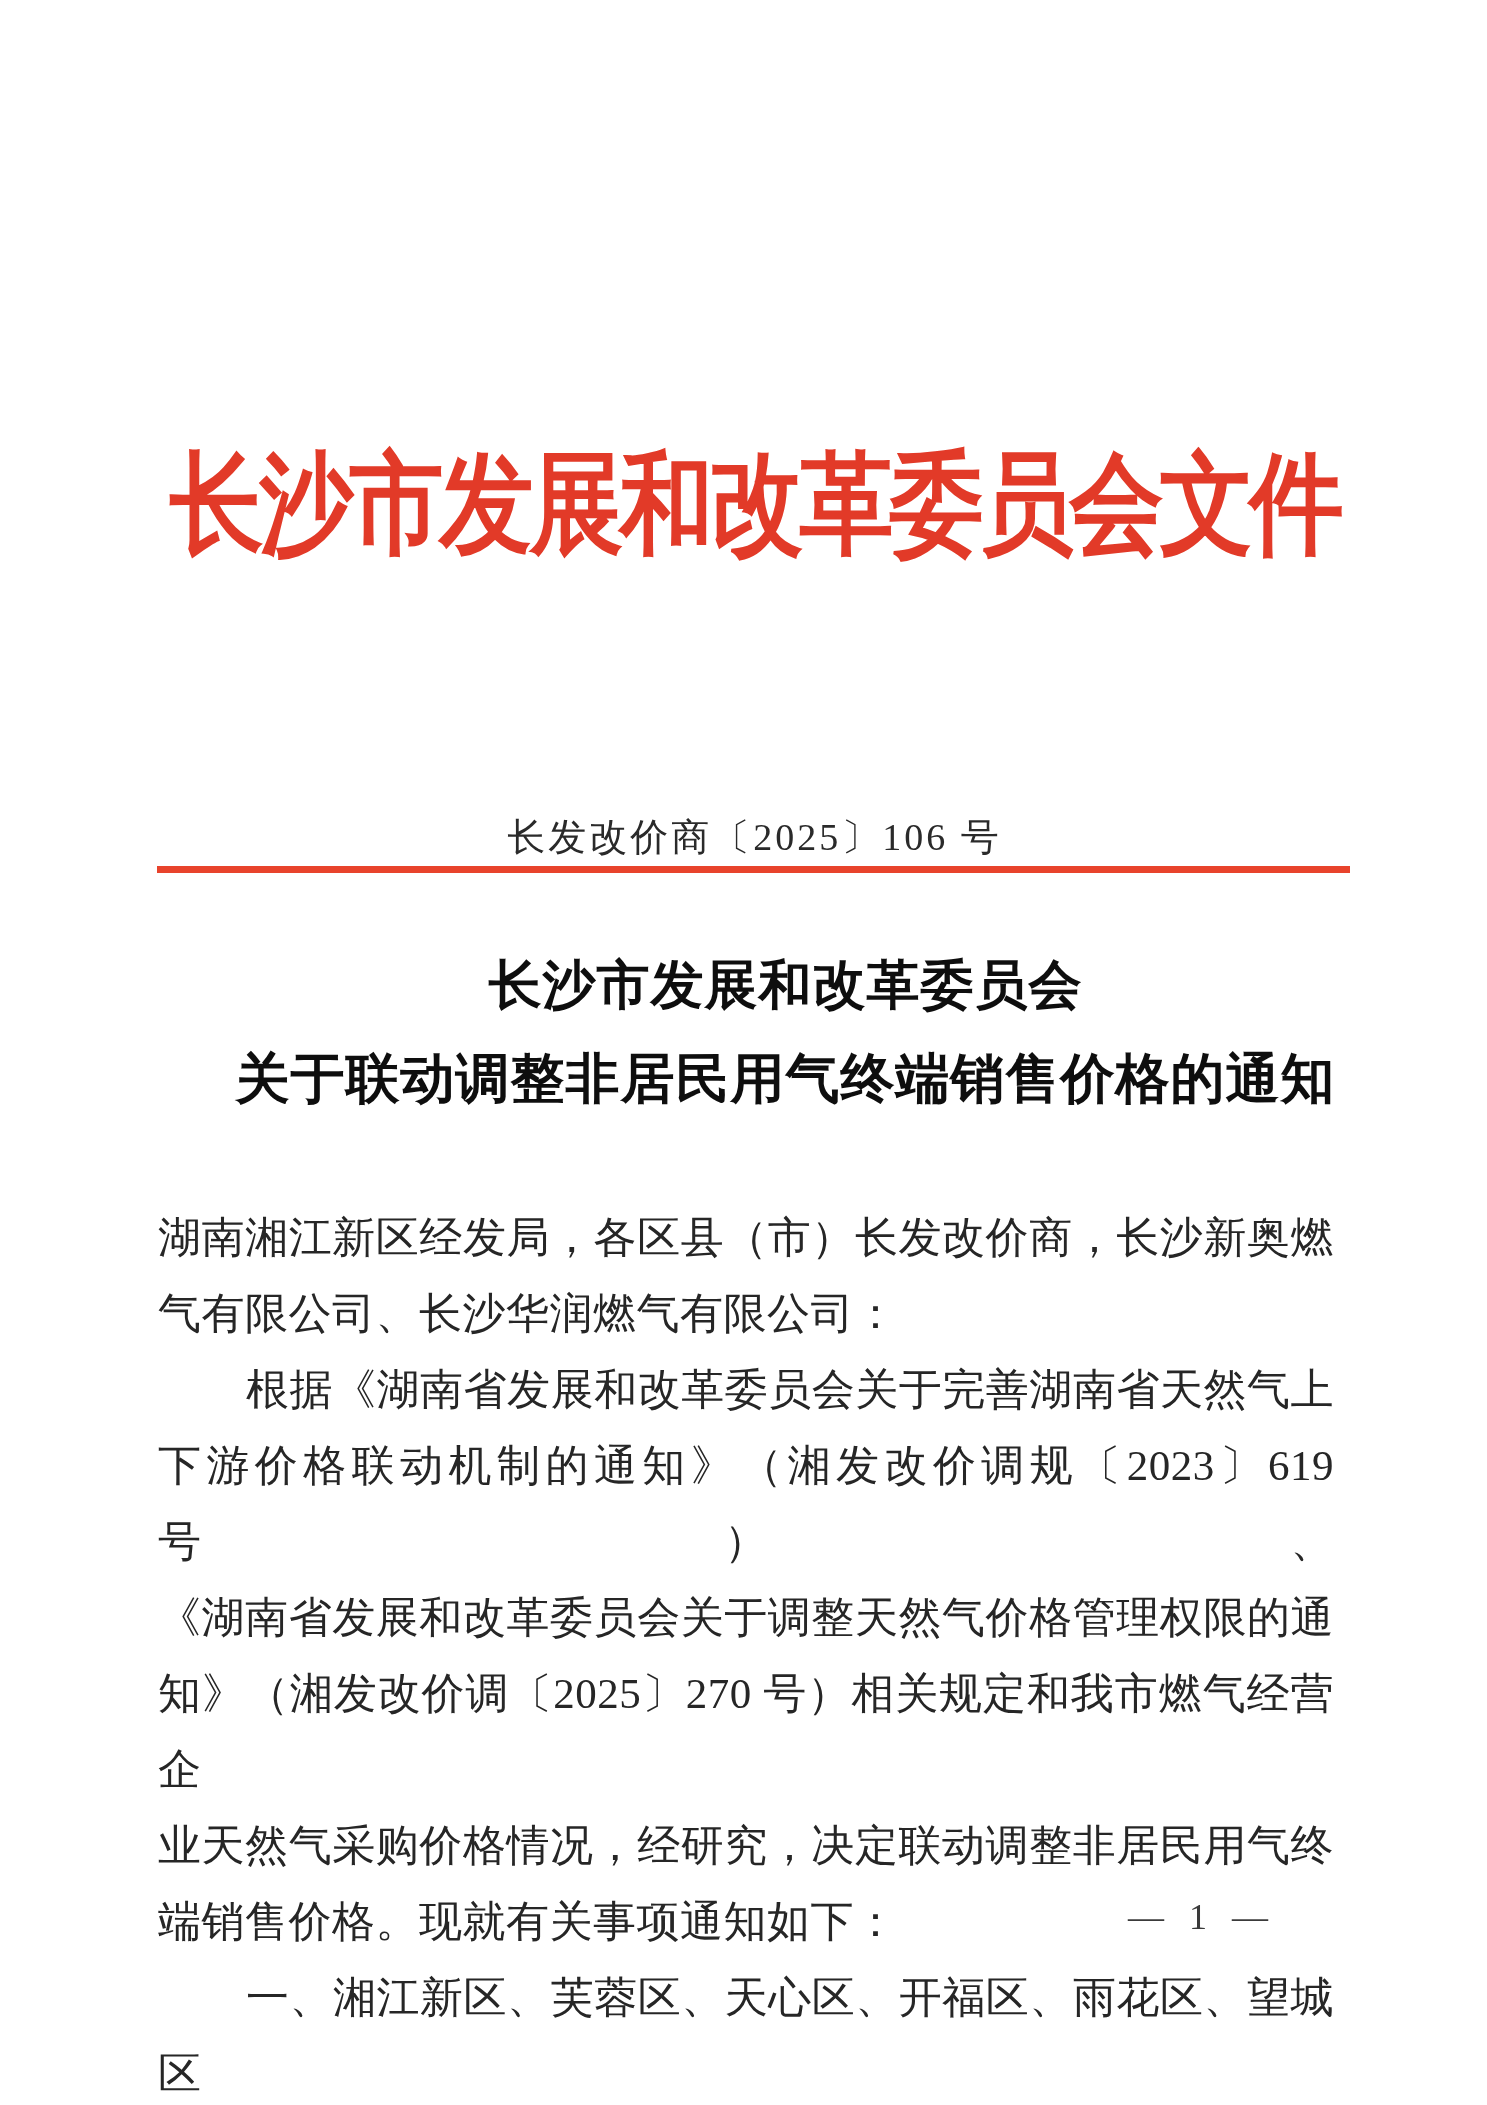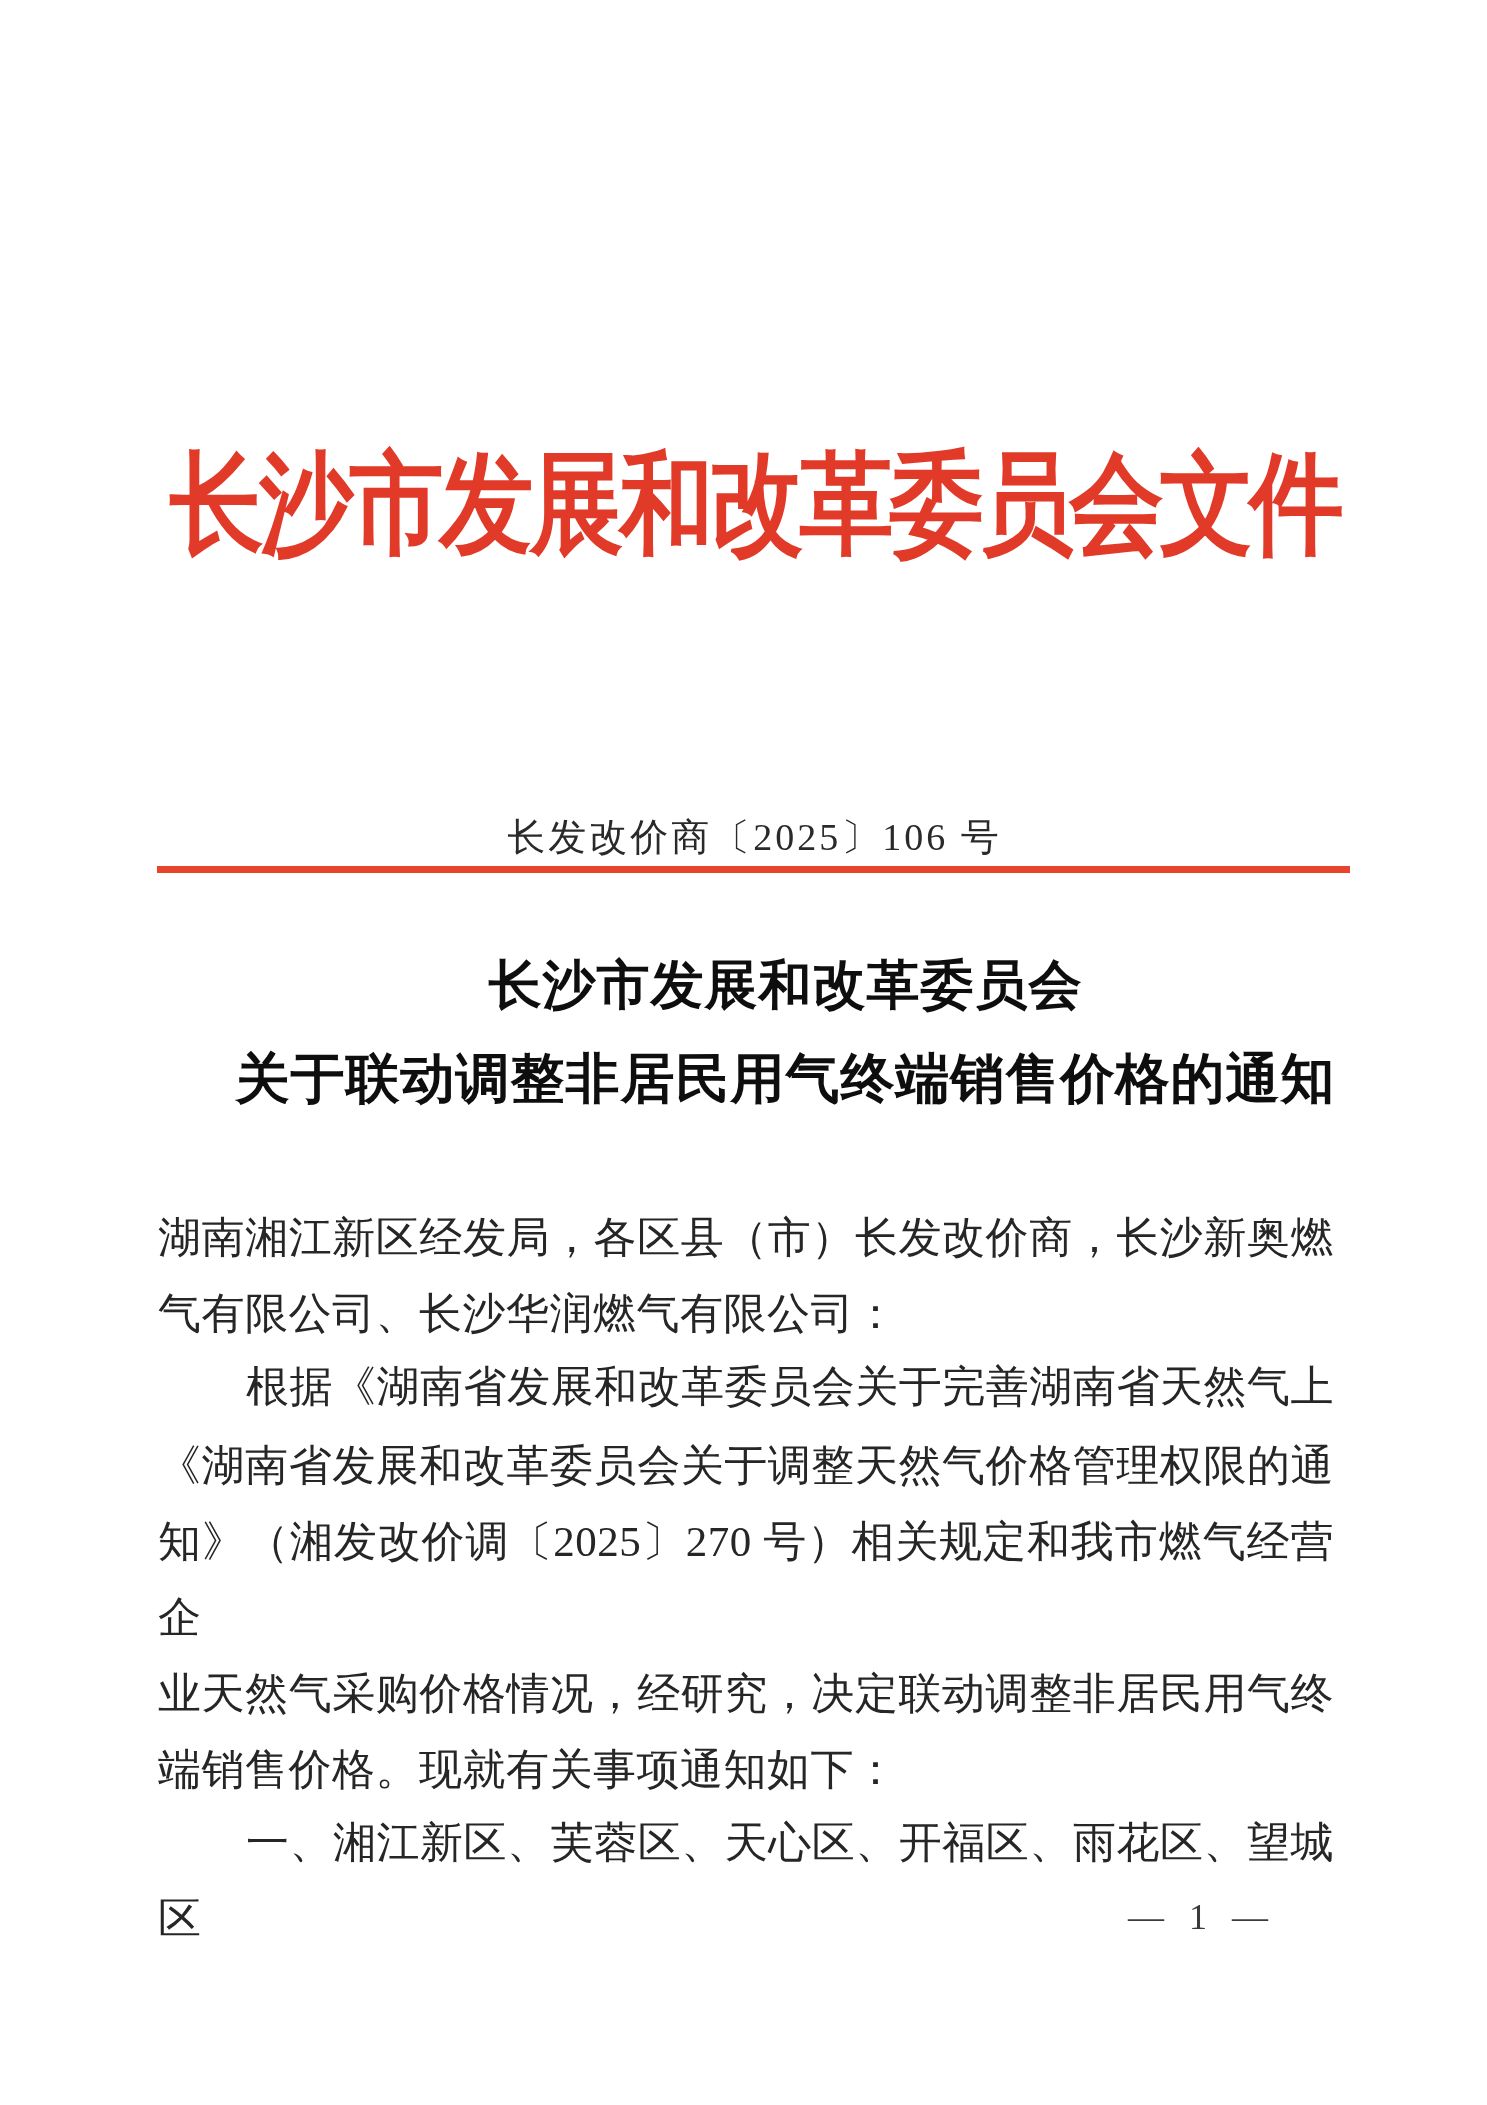--- a/index.html
+++ b/index.html
@@ -86,21 +86,20 @@
     white-space: nowrap;
   }
   .body-text .line.justify {
     white-space: normal;
     text-align: justify;
     text-align-last: justify;
     text-justify: inter-character;
   }
   .body-text .line.indent {
     text-indent: 88px;
-    font-family: Liberation Mono, monospace;
   }
   .page-number {
     position: absolute;
     top: 1896px;
     left: 1128px;
     font-size: 36px;
     letter-spacing: 8px;
     color: #3a3a3a;
     white-space: nowrap;
   }
@@ -118,20 +117,21 @@
 
   <div class="notice-heading">
     <div class="line1">长沙市发展和改革委员会</div>
     <div class="line2">关于联动调整非居民用气终端销售价格的通知</div>
   </div>
 
   <div class="body-text">
     <div class="line justify">湖南湘江新区经发局，各区县（市）长发改价商，长沙新奥燃</div>
     <div class="line">气有限公司、长沙华润燃气有限公司：</div>
     <div class="line justify indent">根据《湖南省发展和改革委员会关于完善湖南省天然气上</div>
+    <div class="line justify">下游价格联动机制的通知》（湘发改价调规〔2023〕619 号）、</div>
     <div class="line justify">《湖南省发展和改革委员会关于调整天然气价格管理权限的通</div>
     <div class="line justify">知》（湘发改价调〔2025〕270 号）相关规定和我市燃气经营企</div>
     <div class="line justify">业天然气采购价格情况，经研究，决定联动调整非居民用气终</div>
     <div class="line">端销售价格。现就有关事项通知如下：</div>
     <div class="line justify indent">一、湘江新区、芙蓉区、天心区、开福区、雨花区、望城区</div>
   </div>
 
   <div class="page-number">— 1 —</div>
 
 </div>

